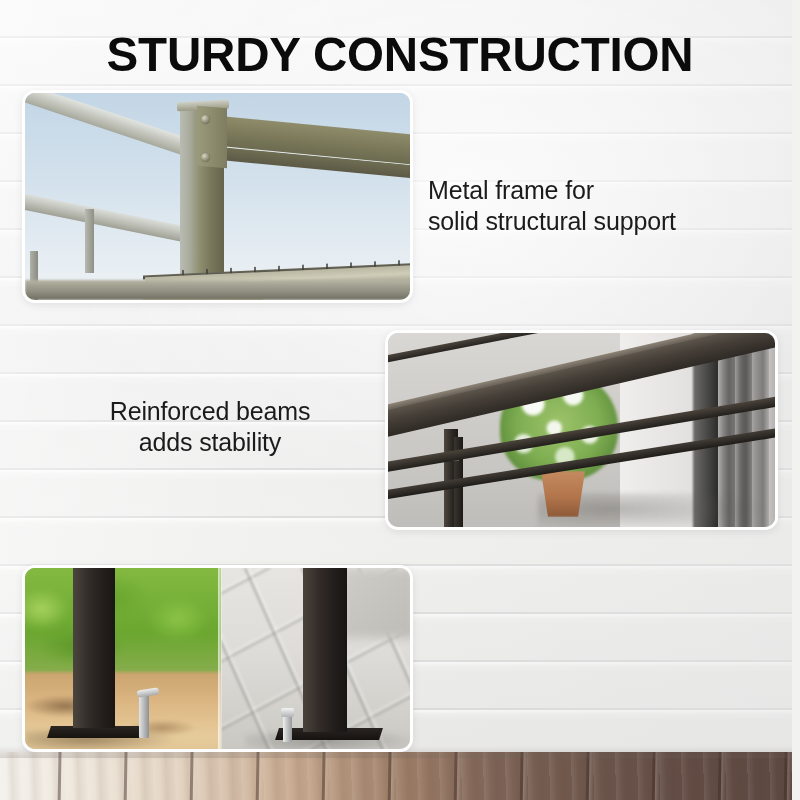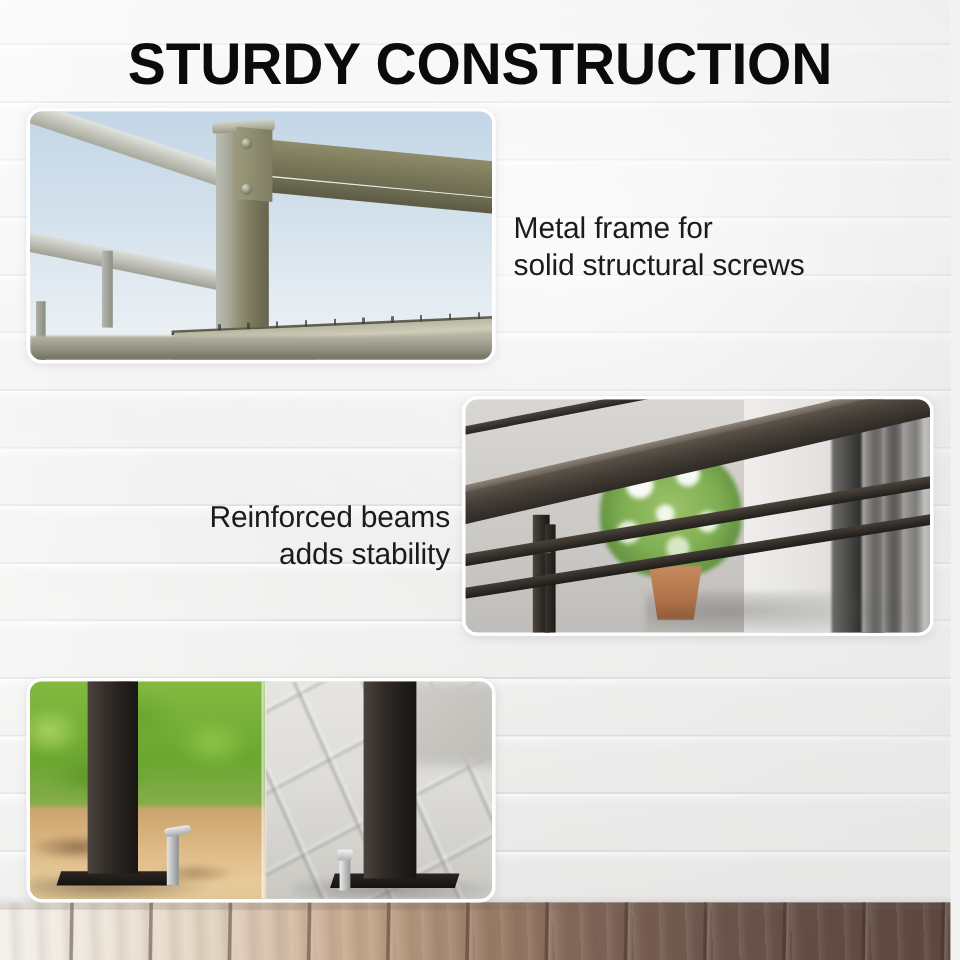--- a/index.html
+++ b/index.html
@@ -477,21 +477,21 @@
   .caption {
     position: absolute;
     font-family: "Liberation Sans", sans-serif;
     font-size: 25px;
     line-height: 31px;
     color: #1b1b1b;
     letter-spacing: -0.15px;
     white-space: pre-line;
   }
   #caption-1 { left: 428px; top: 175px; text-align: left;  width: 330px; }
-  #caption-2 { left: 45px;  top: 416px; text-align: right; width: 330px; }
+  #caption-2 { left: 45px;  top: 396px; text-align: center; width: 330px; }
   #caption-3 { left: 428px; top: 625px; text-align: left;  width: 340px; }
 </style>
 </head>
 <body>
 
 <div class="poster">
 
   <div class="wall"></div>
   <div class="wall-sheen"></div>
 
@@ -518,21 +518,21 @@
       <div class="p1-bolt b2"></div>
       <div class="p1-canopy-rod"></div>
       <div class="p1-rings"></div>
       <div class="p1-canopy"></div>
       <div class="p1-fabric"></div>
       <div class="p1-ground"></div>
     </div>
   </div>
 
   <div class="caption" id="caption-1">Metal frame for
-solid structural screws</div>
+solid structural support</div>
 
   <div class="panel" id="panel-2">
     <div class="ph">
       <div class="p2-bg"></div>
       <div class="p2-wall-right"></div>
       <div class="p2-door-dark"></div>
       <div class="p2-curtain"></div>
       <div class="p2-ground-shadow"></div>
       <div class="p2-plant-leaves"></div>
       <div class="p2-pot"></div>

